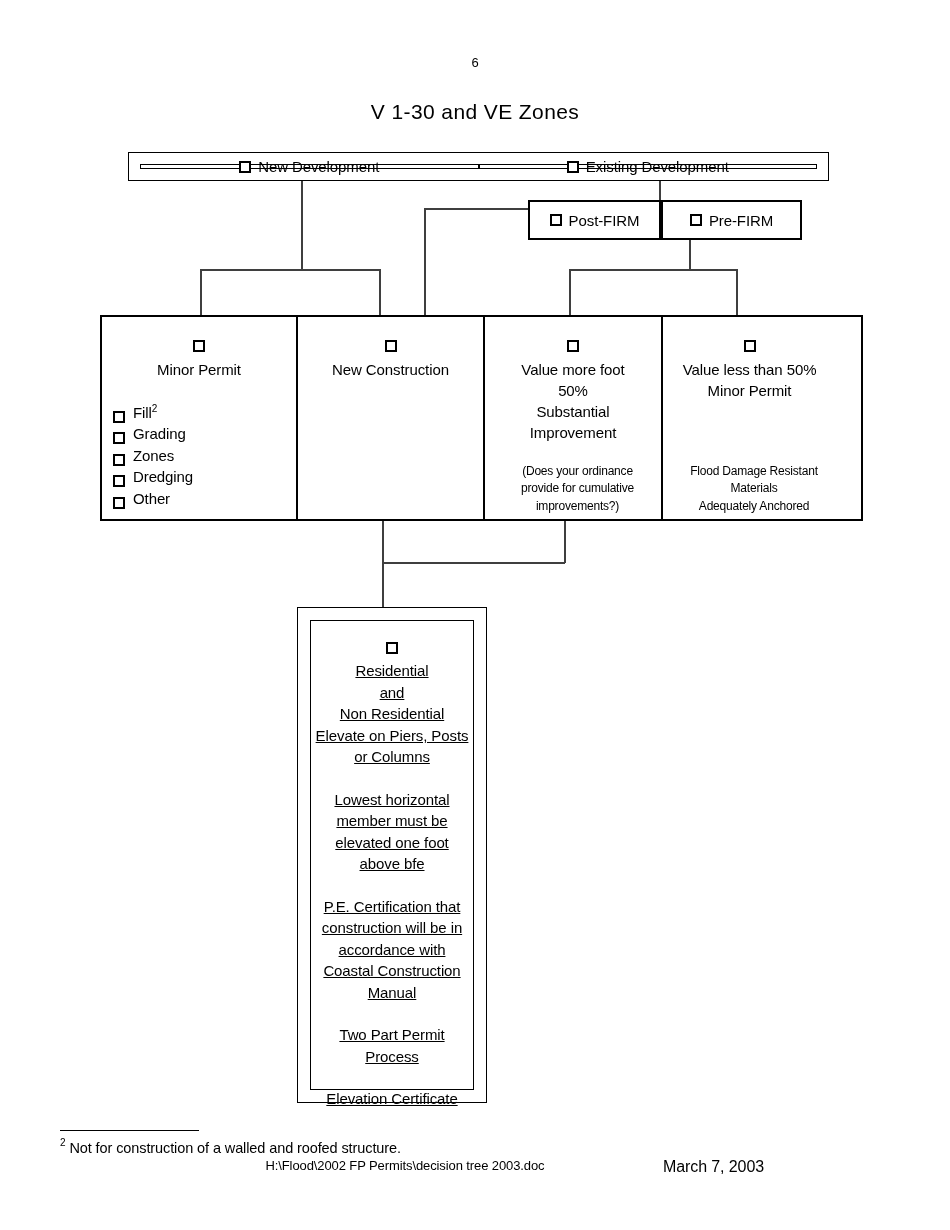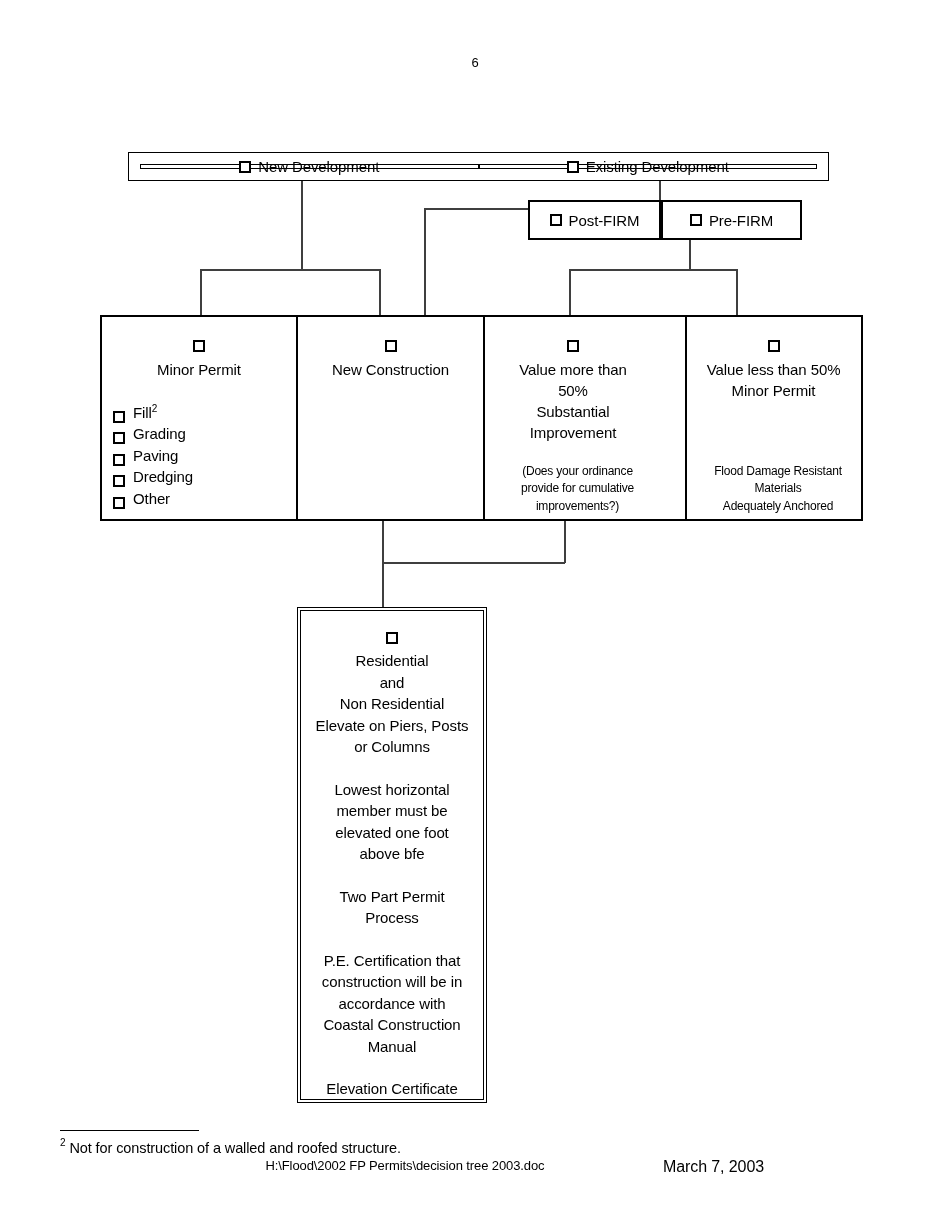--- a/index.html
+++ b/index.html
@@ -32,28 +32,28 @@
   .firm-cell.post { width:133px; }
   .firm-cell.pre  { width:141px; }
 
   
   .main-row { left:100px; top:315px; width:763px; height:206px; border:2px solid #000; display:flex; background:#fff; }
   .main-cell { position:relative; flex:0 0 auto; text-align:center; font-size:15px; line-height:21px; padding-top:23px; }
   .main-cell + .main-cell { border-left:2px solid #000; }
   .main-cell.c1 { width:194px; }
   .main-cell.c2 { width:187px; }
   .main-cell.c3 { width:178px; }
-  .main-cell.c4 { width:175px;margin-left:24px; }
+  .main-cell.c4 { width:175px; }
   .cell-note { position:absolute; left:11px; right:2px; bottom:4px; font-size:12px; line-height:17.5px; letter-spacing:-0.2px; }
   .opt-list { margin-top:21px; text-align:left; padding-left:11px; }
   .opt { display:flex; align-items:flex-end; gap:8px; height:21.5px; }
   sup { font-size:10px; line-height:0; }
 
   
-  .detail-outer { left:297px; top:607px; width:190px; height:496px; border:1px solid #000; padding:2px; background:#fff; }
+  .detail-outer { left:297px; top:607px; width:190px; height:496px; border:1px solid #000; padding:12px; background:#fff;text-decoration:underline; }
   .detail-inner { width:100%; height:100%; border:1px solid #000; text-align:center; font-size:15px; line-height:21.5px; padding-top:19px; }
   .grp { margin-bottom:21px; }
   .detail-inner .cb-block { margin-top:2px; margin-bottom:6px; }
 
   
   .fn-rule  { left:60px; top:1130px; width:139px; height:0; border-top:1px solid #000; }
   .footnote { left:60px; top:1140px; font-size:14.5px; }
   .footnote sup { font-size:10px; position:relative; top:-1px; }
   .footer-path { left:250px; top:1158px; width:310px; text-align:center; font-size:13px; }
   .footer-date { left:663px; top:1158px; font-size:16px; }
@@ -69,20 +69,21 @@
     <path d="M660 180 V202"></path>
     <path d="M528 209 H425 V316"></path>
     <path d="M690 228 V270"></path>
     <path d="M570 316 V270 H737 V316"></path>
     <path d="M383 521 V607"></path>
     <path d="M565 521 V563"></path>
     <path d="M383 563 H565"></path>
   </svg>
 
   <div class="abs page-number">6</div>
+  <div class="abs doc-title">V 1-30 and VE Zones</div>
 
   <div class="abs top-row">
     <div class="top-cell">
       <span class="cb"></span>
       <span>New Development</span>
     </div>
     <div class="top-cell">
       <span class="cb"></span>
       <span>Existing Development</span>
     </div>
@@ -108,41 +109,41 @@
         <div class="opt">
           <span class="cb"></span>
           <span><span>Fill</span><sup>2</sup></span>
         </div>
         <div class="opt">
           <span class="cb"></span>
           <span>Grading</span>
         </div>
         <div class="opt">
           <span class="cb"></span>
-          <span>Paving</span>
+          <span>Zones</span>
         </div>
         <div class="opt">
           <span class="cb"></span>
           <span>Dredging</span>
         </div>
         <div class="opt">
           <span class="cb"></span>
           <span>Other</span>
         </div>
       </div>
     </div>
 
     <div class="main-cell c2">
       <span class="cb cb-block"></span>
       <div>New Construction</div>
     </div>
 
     <div class="main-cell c3">
       <span class="cb cb-block"></span>
-      <div>Value more than</div>
+      <div>Value more foot</div>
       <div>50%</div>
       <div>Substantial</div>
       <div>Improvement</div>
       <div class="cell-note">
         <div>(Does your ordinance</div>
         <div>provide for cumulative</div>
         <div>improvements?)</div>
       </div>
     </div>
 
@@ -168,31 +169,31 @@
         <div>Elevate on Piers, Posts</div>
         <div>or Columns</div>
       </div>
       <div class="grp">
         <div>Lowest horizontal</div>
         <div>member must be</div>
         <div>elevated one foot</div>
         <div>above bfe</div>
       </div>
       <div class="grp">
-        <div>Two Part Permit</div>
-        <div>Process</div>
-      </div>
-      <div class="grp">
         <div>P.E. Certification that</div>
         <div>construction will be in</div>
         <div>accordance with</div>
         <div>Coastal Construction</div>
         <div>Manual</div>
       </div>
       <div class="grp">
+        <div>Two Part Permit</div>
+        <div>Process</div>
+      </div>
+      <div class="grp">
         <div>Elevation Certificate</div>
       </div>
     </div>
   </div>
 
   <div class="abs fn-rule"></div>
   <div class="abs footnote">
     <sup>2</sup>
     <span>Not for construction of a walled and roofed structure.</span>
   </div>

